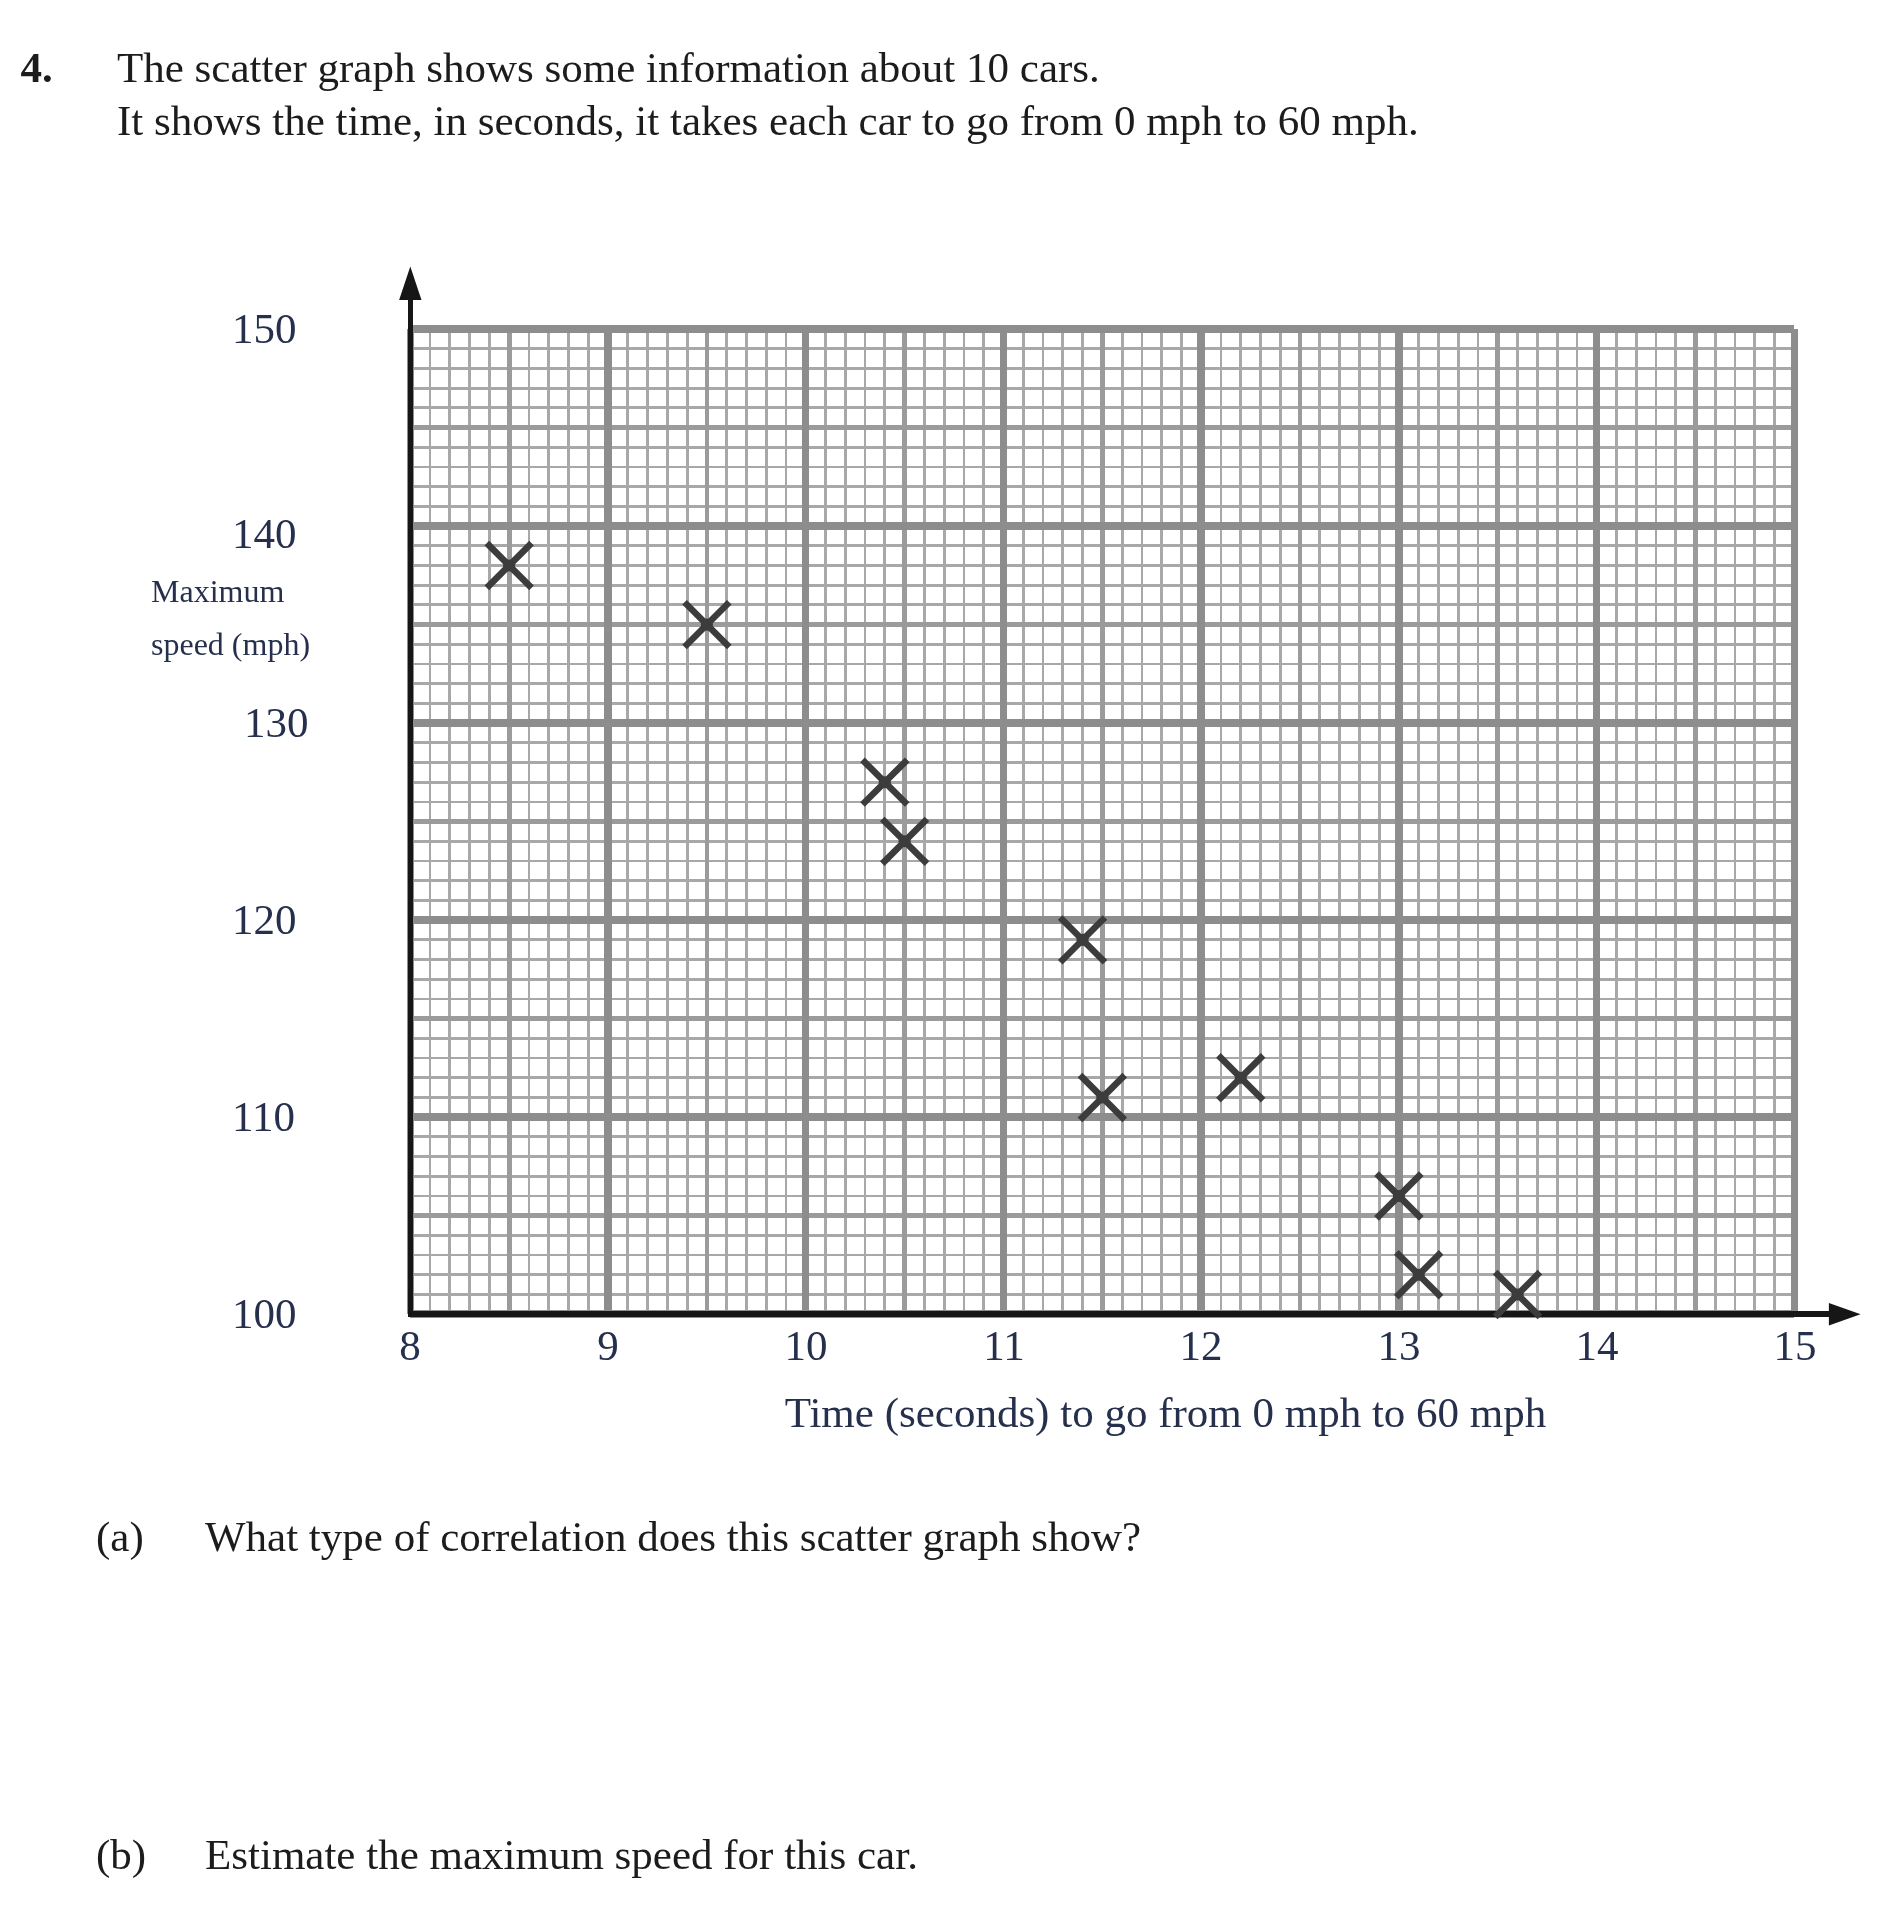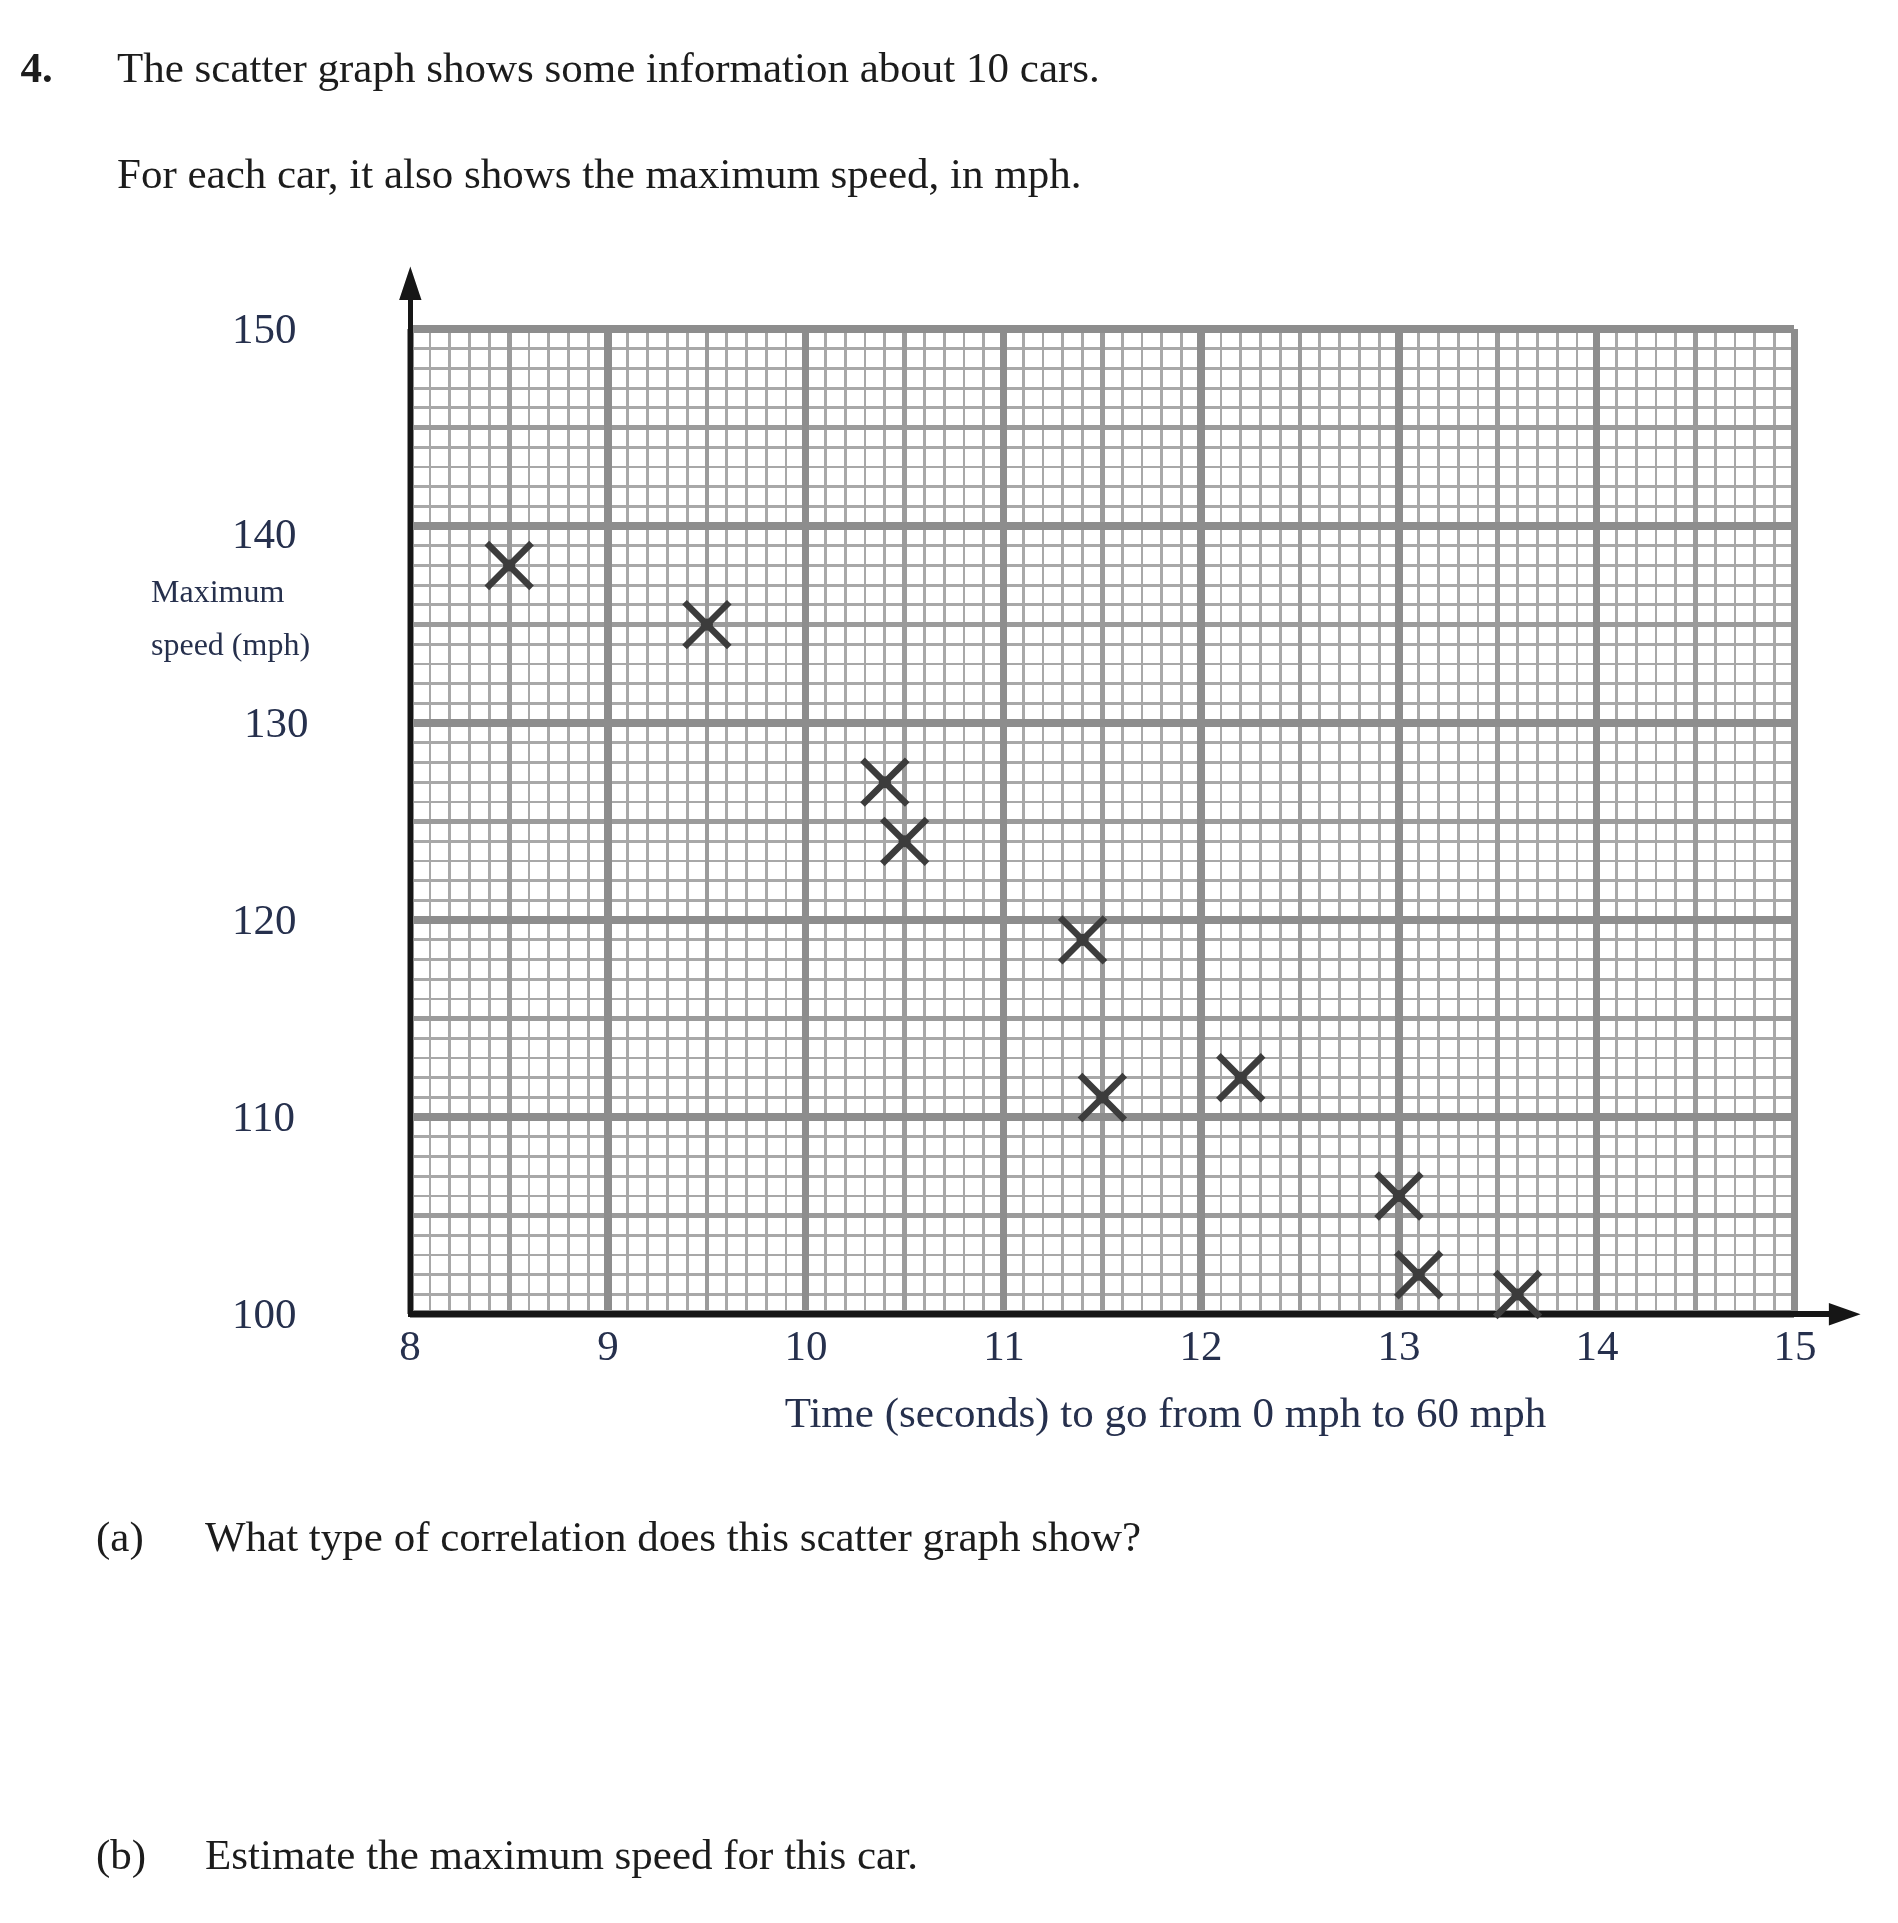--- a/index.html
+++ b/index.html
@@ -17,21 +17,21 @@
   .x-tick{position:absolute;width:112px;text-align:center;font-size:43px;color:#26304d;line-height:52px;}
   .xlabel{width:783px;text-align:center;}
 </style>
 </head>
 <body>
 
 <div id="page">
 
   <div class="abs body-text q-num" style="left:20.5px;top:41px;">4.</div>
   <div class="abs body-text" style="left:117px;top:41px;">The scatter graph shows some information about 10 cars.</div>
-  <div class="abs body-text" style="left:117px;top:147px;">For each car, it also shows the maximum speed, in mph.</div>
+  <div class="abs body-text" style="left:117px;top:94px;">It shows the time, in seconds, it takes each car to go from 0 mph to 60 mph.</div>
 
   <svg id="chart-svg" width="1899" height="1454" viewBox="0 0 2037 1560">
       <line x1="461.21428571428567" y1="353" x2="461.21428571428567" y2="1410" stroke="#a8a8a8" stroke-width="3" shape-rendering="crispEdges"></line>
       <line x1="482.4285714285713" y1="353" x2="482.4285714285713" y2="1410" stroke="#a8a8a8" stroke-width="3" shape-rendering="crispEdges"></line>
       <line x1="503.6428571428573" y1="353" x2="503.6428571428573" y2="1410" stroke="#a8a8a8" stroke-width="3" shape-rendering="crispEdges"></line>
       <line x1="524.8571428571429" y1="353" x2="524.8571428571429" y2="1410" stroke="#a8a8a8" stroke-width="3" shape-rendering="crispEdges"></line>
       <line x1="567.2857142857142" y1="353" x2="567.2857142857142" y2="1410" stroke="#a8a8a8" stroke-width="3" shape-rendering="crispEdges"></line>
       <line x1="588.4999999999998" y1="353" x2="588.4999999999998" y2="1410" stroke="#a8a8a8" stroke-width="3" shape-rendering="crispEdges"></line>
       <line x1="609.7142857142859" y1="353" x2="609.7142857142859" y2="1410" stroke="#a8a8a8" stroke-width="3" shape-rendering="crispEdges"></line>
       <line x1="630.9285714285716" y1="353" x2="630.9285714285716" y2="1410" stroke="#a8a8a8" stroke-width="3" shape-rendering="crispEdges"></line>

